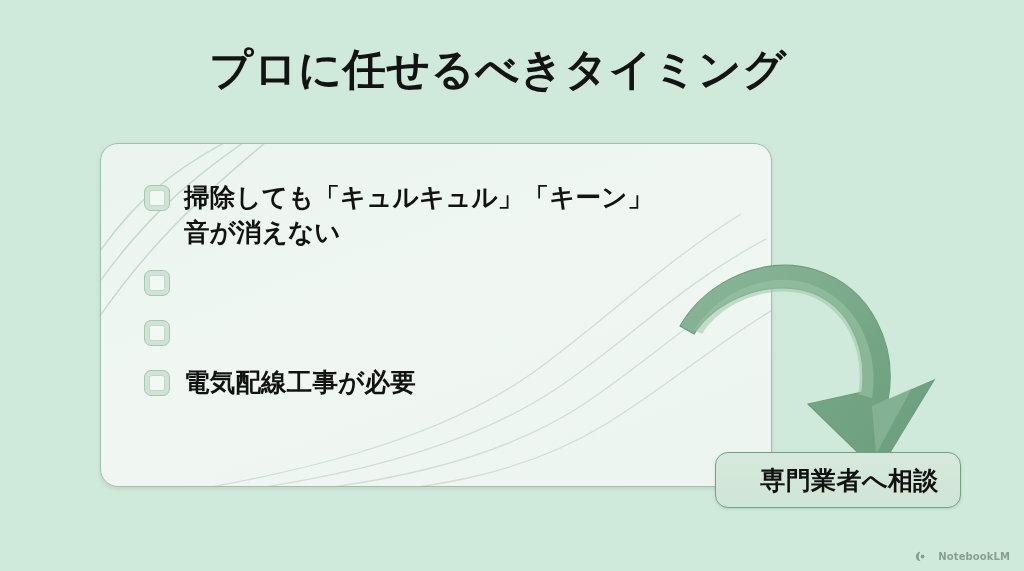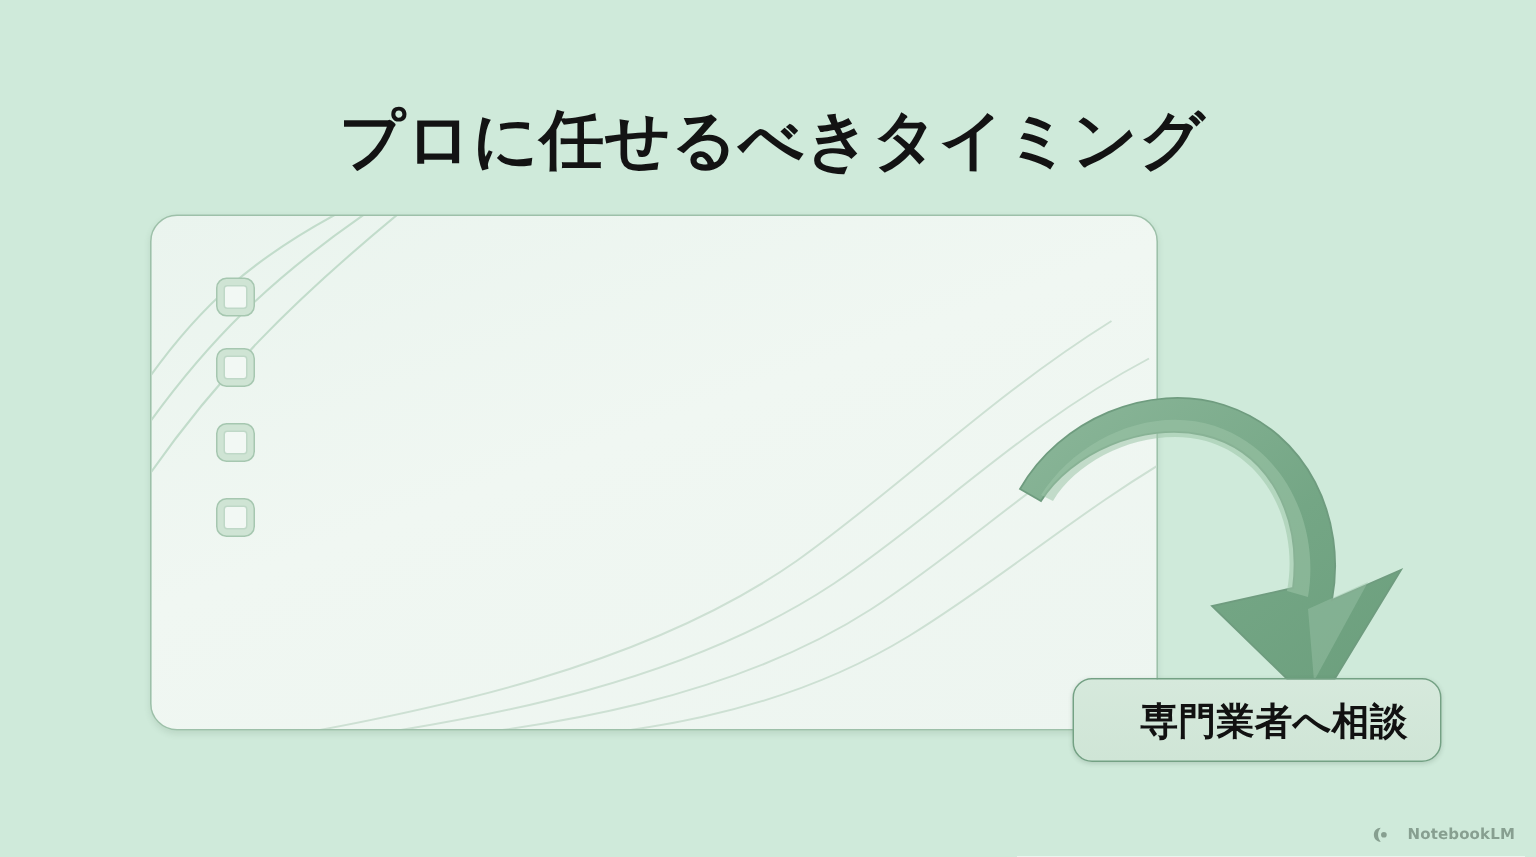--- a/index.html
+++ b/index.html
@@ -16,32 +16,31 @@
     position: relative;
     width: 1024px;
     height: 571px;
     overflow: hidden;
     background: #cfeada;
   }
 
   
   #title {
     position: absolute;
-    left: 17px;
+    left: 0;
     top: 45px;
     width: 996px;
     text-align: center;
     font-size: 43px;
     font-weight: 700;
     letter-spacing: 0.5px;
     color: #131313;
     line-height: 1.12;
     font-family: "DejaVu Sans", "Liberation Sans", sans-serif;
     white-space: nowrap;
-    margin-top: 25px;
   }
 
   
   #card {
     position: absolute;
     left: 100px;
     top: 143px;
     width: 670px;
     height: 342px;
     border-radius: 18px;
@@ -181,32 +180,34 @@
         <path d="M 100 352 C 230 336, 360 308, 455 245 C 525 198, 580 140, 665 95"></path>
         <path d="M 150 352 C 270 342, 390 320, 480 262 C 550 216, 600 165, 680 122"></path>
         <path d="M 210 352 C 320 348, 420 332, 505 280 C 570 240, 620 195, 690 155"></path>
       </g>
     </svg>
 
     <div id="checklist">
 
       <div class="check-row tall">
         <span class="checkbox"></span>
+        <span class="check-text"><span>掃除しても「キュルキュル」「キーン」</span><br><span>音が消えない</span></span>
       </div>
 
       <div class="check-row">
         <span class="checkbox"></span>
       </div>
 
       <div class="check-row">
         <span class="checkbox"></span>
       </div>
 
       <div class="check-row">
         <span class="checkbox"></span>
+        <span class="check-text">電気配線工事が必要</span>
       </div>
 
     </div>
   </div>
 
   <svg id="arrow" viewBox="0 0 290 218">
     <defs>
       <linearGradient id="arrGrad" x1="0" y1="0" x2="1" y2="1">
         <stop offset="0%" stop-color="#8cb79a"></stop>
         <stop offset="55%" stop-color="#74a685"></stop>

